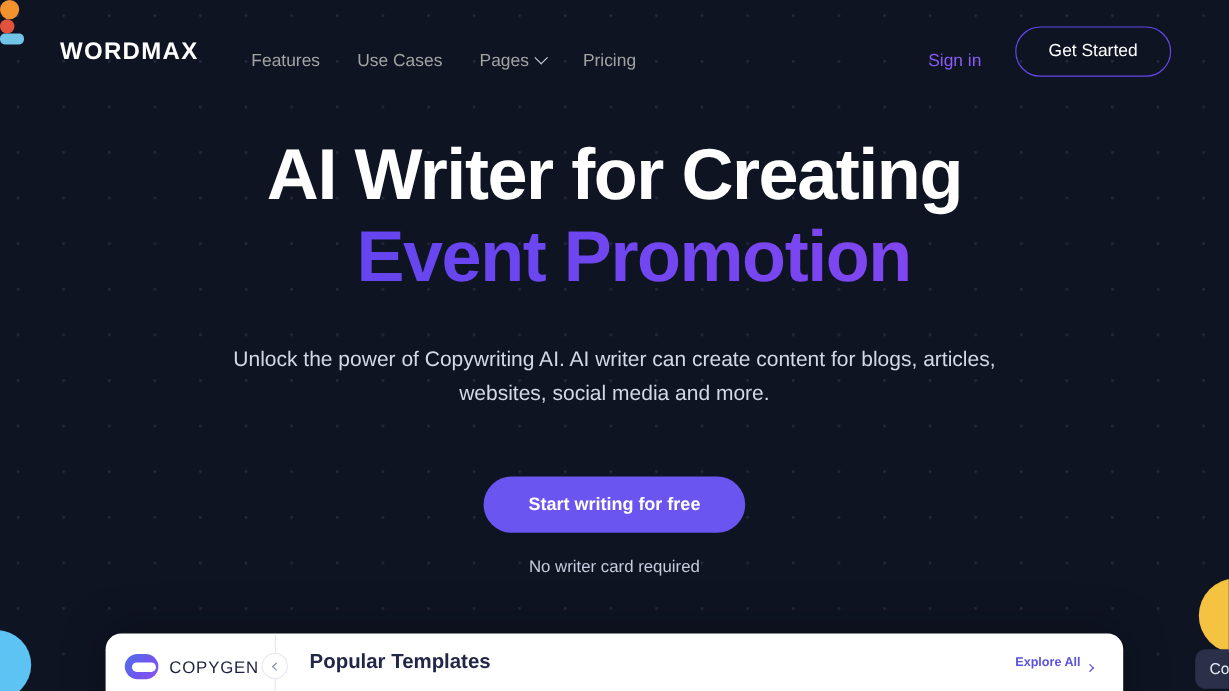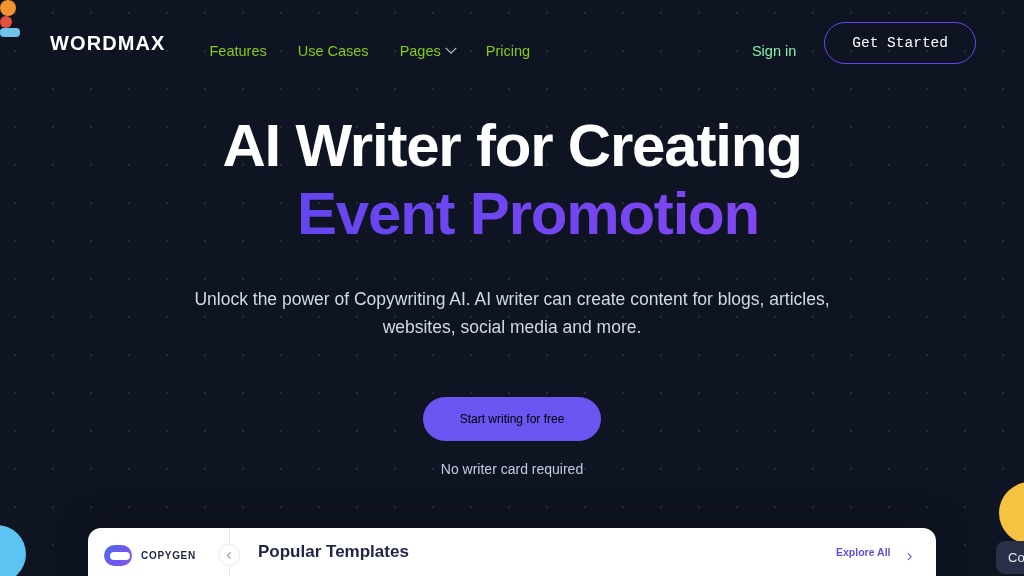--- a/index.html
+++ b/index.html
@@ -55,56 +55,56 @@
     display:flex;
     align-items:center;
     gap:31px;
     list-style:none;
   }
   .nav-link {
     display:flex;
     align-items:center;
     gap:6px;
     font-size:14.5px;
-    color:#84cc16;
+    color:#a3a3a3;
     white-space:nowrap;
     cursor:pointer;
     margin-top:15px;
   }
   .chev-down {
     display:inline-block;
     width:8px; height:8px;
     border-right:1.6px solid #C9CFE0;
     border-bottom:1.6px solid #C9CFE0;
     transform:rotate(45deg) translate(-2px,-2px);
   }
 
   #nav-right {
     margin-left:auto;
     display:flex;
     align-items:center;
     gap:28px;
   }
   #signin-link {
     font-size:14.5px;
-    color:#86efac;
+    color:#8b5cf6;
     white-space:nowrap;
     cursor:pointer;
     margin-top:16px;
   }
   #get-started-button {
     font-size:14.5px;
     color:#FFFFFF;
     border:1.6px solid #6347E8;
     border-radius:999px;
     padding:12px 27px;
     background:transparent;
     white-space:nowrap;
     cursor:pointer;
-    font-family:Liberation Mono, monospace;
+    font-family:Liberation Sans, sans-serif;
   }
 
   
   #hero {
     position:absolute;
     top:112px; left:0; right:0;
     text-align:center;
     z-index:10;
   }
 
@@ -130,23 +130,23 @@
     width:706px;
     font-size:17.5px;
     line-height:1.62;
     color:#D3D8E6;
   }
 
   #start-writing-button {
     margin-top:44px;
     display:inline-block;
     background:#6A55F0;
-    color:#000000;
-    font-size:12px;
-    font-weight:normal;
+    color:#ffffff;
+    font-size:15px;
+    font-weight:bold;
     border:none;
     border-radius:999px;
     padding:15px 37px;
     cursor:pointer;
     font-family:inherit;
   }
 
   #no-credit-note {
     margin-top:20px;
     font-size:14px;
@@ -240,22 +240,22 @@
   }
   #copygen-logo-icon::after {
     content:"";
     position:absolute;
     left:6px; top:6.5px;
     width:20px; height:8px;
     background:#FFFFFF;
     border-radius:5px;
   }
   #copygen-wordmark {
-    font-size:10px;
-    font-weight:bold;
+    font-size:14px;
+    font-weight:normal;
     letter-spacing:0.7px;
     color:#1D2240;
     white-space:nowrap;
   }
 
   #sidebar-collapse-button {
     position:absolute;
     right:-11px; top:16px;
     width:22px; height:22px;
     border-radius:50%;
@@ -286,21 +286,21 @@
   }
   #popular-templates-title {
     font-size:17px;
     color:#222748;
     white-space:nowrap;
   }
   #explore-all-link {
     margin-left:auto;
     display:flex;
     align-items:flex-end;
-    gap:15px;
+    gap:5px;
     font-size:10.5px;
     font-weight:bold;
     color:#5B52E0;
     white-space:nowrap;
     cursor:pointer;
   }
   .chev-right {
     display:inline-block;
     width:4.5px; height:4.5px;
     border-right:1.3px solid #5B52E0;

